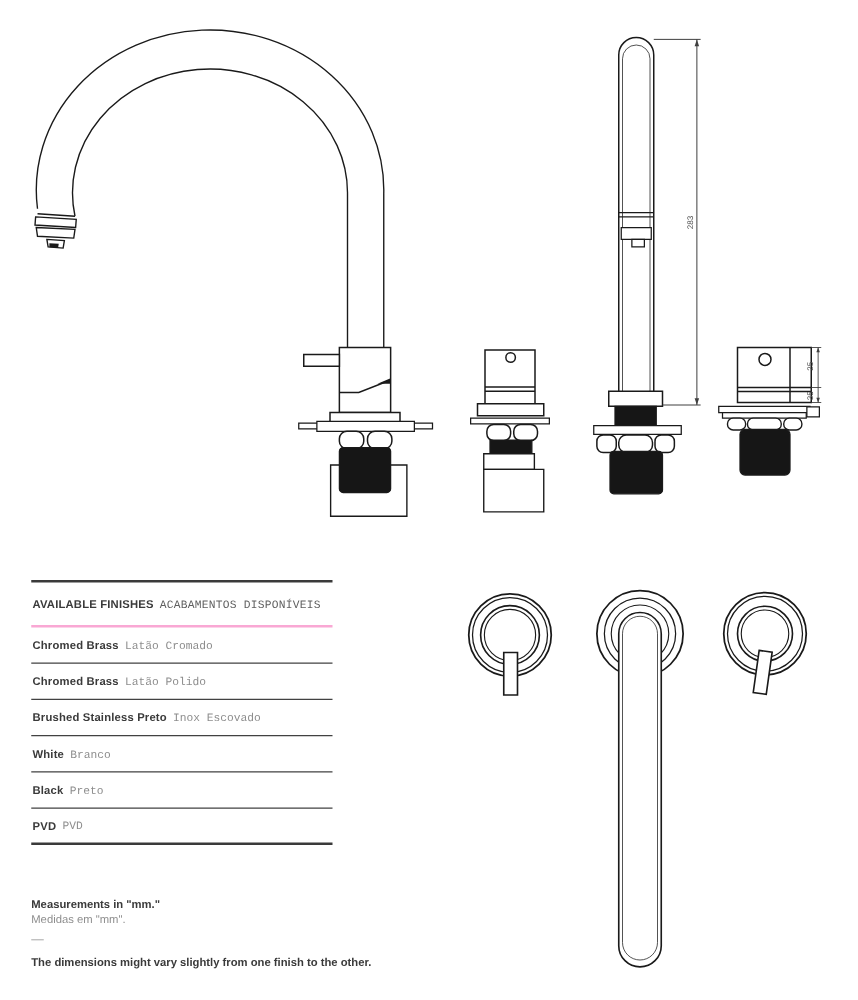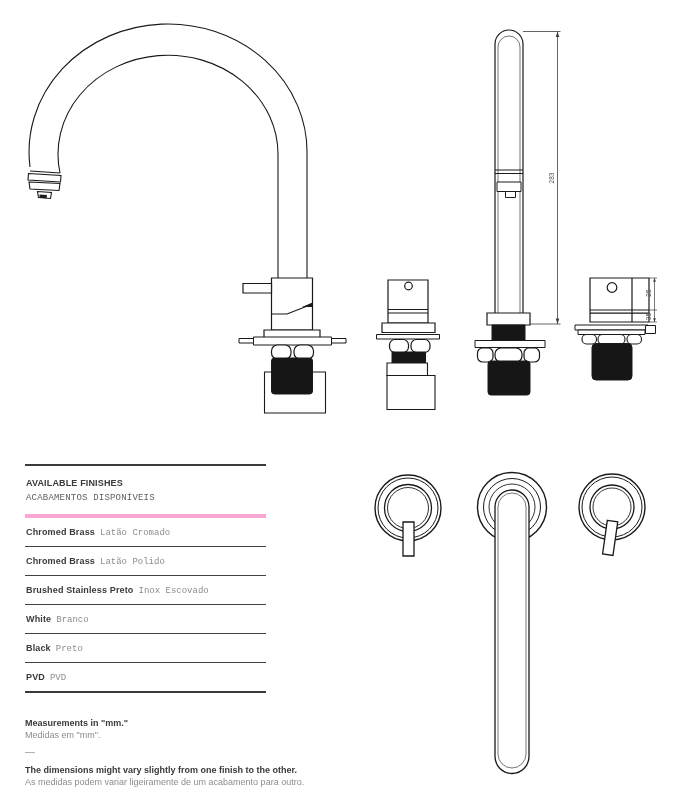--- a/index.html
+++ b/index.html
@@ -6,22 +6,22 @@
   body { background:#ffffff; font-family:"Liberation Sans", sans-serif; }
   .sheet { position:relative; width:686px; height:800px; background:#ffffff; overflow:hidden; }
   svg.draw { position:absolute; overflow:visible; }
   svg.draw path, svg.draw rect, svg.draw line, svg.draw circle, svg.draw polyline {
     vector-effect:non-scaling-stroke;
   }
 
   
   .finishes { position:absolute; left:25px; top:464px; width:241px; border-top:2.5px solid #3a3a3a; }
   .frow { display:flex; align-items:baseline; gap:5px; padding:9px 1px 8px 1px; border-bottom:1.5px solid #424242; font-size:9px; line-height:10px; }
-  .frow.header { padding:12px 1px 11px 1px; border-bottom:4px solid #f9a8d4; letter-spacing:.2px;flex-direction:column; }
-  .frow:last-child { border-bottom:2px solid #3a3a3a; }
+  .frow.header { padding:12px 1px 11px 1px; border-bottom:2px solid #f9a8d4; letter-spacing:.2px; }
+  .frow:last-child { border-bottom:2px solid #3a3a3a;align-items:flex-end; }
   .en { font-weight:bold; color:#3a3a3a; letter-spacing:.15px; white-space:nowrap; }
   .pt { color:#8d8d8d; white-space:nowrap;font-family:Liberation Mono, monospace; }
   .frow.header .pt { color:#5f5f5f; }
 
   
   .notes { position:absolute; left:25px; top:717px; font-size:9px; line-height:12px; color:#8d8d8d; }
   .notes .bold { font-weight:bold; color:#3a3a3a; }
   .notes .sep { color:#9a9a9a; margin:5px 0 6px 0; font-size:10px; }
 
   .dim-text { font-family:"Liberation Sans", sans-serif; font-size:6.5px; fill:#4f4f4f; }
@@ -192,16 +192,15 @@
       <span class="en">PVD</span>
       <span class="pt">PVD</span>
     </div>
   </div>
 
   <div class="notes">
     <div class="bold">Measurements in "mm."</div>
     <div>Medidas em "mm".</div>
     <div class="sep">—</div>
     <div class="bold">The dimensions might vary slightly from one finish to the other.</div>
-    <div>As medidas podem variar ligeiramente de um acabamento para outro.</div>
   </div>
 
 </div>
 
 </body></html>

